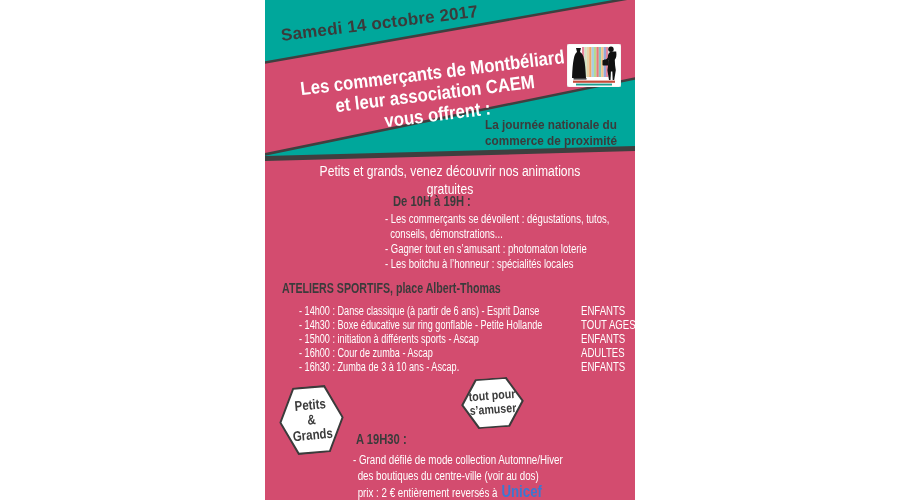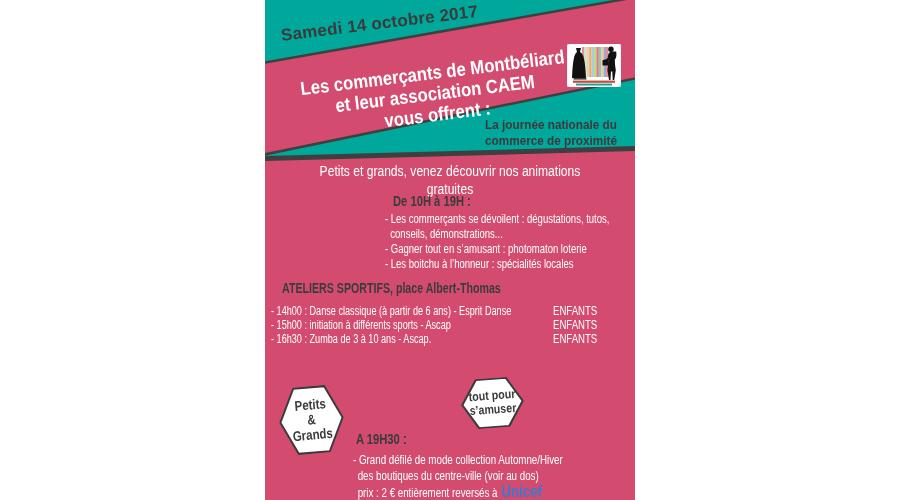--- a/index.html
+++ b/index.html
@@ -36,21 +36,21 @@
 
   .h-bold{font-size:14px;font-weight:700;white-space:nowrap;
           transform:scaleX(.8);transform-origin:0 0;}
   .de10h{left:128px;top:193px;}
   .bullets{left:120px;top:212px;font-size:12.5px;line-height:15px;white-space:nowrap;
            transform:scaleX(.76);transform-origin:0 0;}
   .bullets .cont{padding-left:7px;}
 
   .ateliers-h{left:17px;top:280px;transform:scaleX(.76);transform-origin:0 0;}
   .schedule{left:6px;top:304px;width:362px;font-size:12px;}
-  .srow{position:relative;height:14px;}
+  .srow{position:relative;height:14px;margin-left:28px;}
   .srow .ev{position:absolute;left:0;top:0;white-space:nowrap;
             transform:scaleX(.76);transform-origin:0 0;}
   .srow .aud{position:absolute;left:282px;top:0;white-space:nowrap;
              transform:scaleX(.8);transform-origin:0 0;}
 
   .a19h30{left:91px;top:431px;}
   .evening{left:88px;top:453px;font-size:12.5px;line-height:15.5px;white-space:nowrap;
            transform:scaleX(.78);transform-origin:0 0;}
   .evening .cont{padding-left:6px;}
   .unicef{font-size:17px;font-weight:700;color:#3b78d2;margin-left:5px;}
@@ -123,22 +123,30 @@
       <div>- Les boitchu à l’honneur : spécialités locales</div>
     </div>
 
     <div class="abs h-bold dark ateliers-h">ATELIERS SPORTIFS, place Albert-Thomas</div>
     <div class="abs schedule white">
       <div class="srow">
         <span class="ev">- 14h00 : Danse classique (à partir de 6 ans) - Esprit Danse</span>
         <span class="aud">ENFANTS</span>
       </div>
       <div class="srow">
+        <span class="ev">- 14h30 : Boxe éducative sur ring gonflable - Petite Hollande</span>
+        <span class="aud">TOUT AGES</span>
+      </div>
+      <div class="srow">
         <span class="ev">- 15h00 : initiation à différents sports - Ascap</span>
         <span class="aud">ENFANTS</span>
+      </div>
+      <div class="srow">
+        <span class="ev">- 16h00 : Cour de zumba - Ascap</span>
+        <span class="aud">ADULTES</span>
       </div>
       <div class="srow">
         <span class="ev">- 16h30 : Zumba de 3 à 10 ans - Ascap.</span>
         <span class="aud">ENFANTS</span>
       </div>
     </div>
 
     <div class="hex hex-petits">
       <svg viewBox="0 0 100 100" preserveAspectRatio="none">
         <polygon points="26,2 74,2 98,50 74,98 26,98 2,50" fill="#ffffff" stroke="#3b3b3b" stroke-width="3"></polygon>

